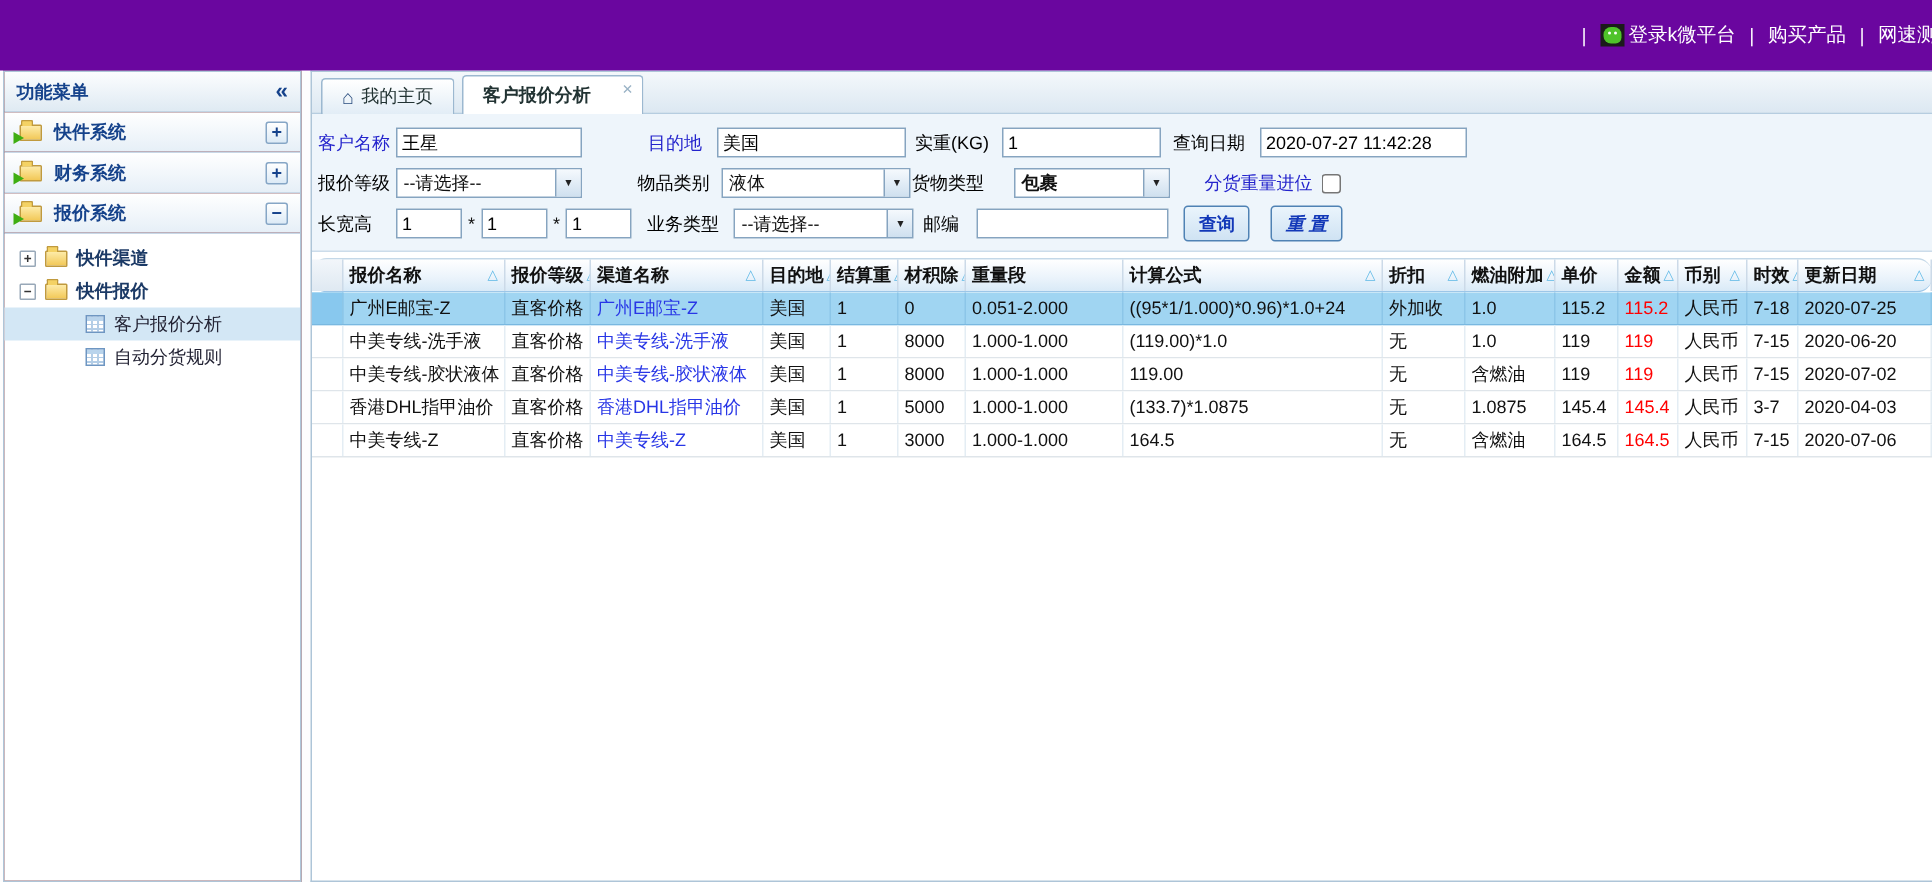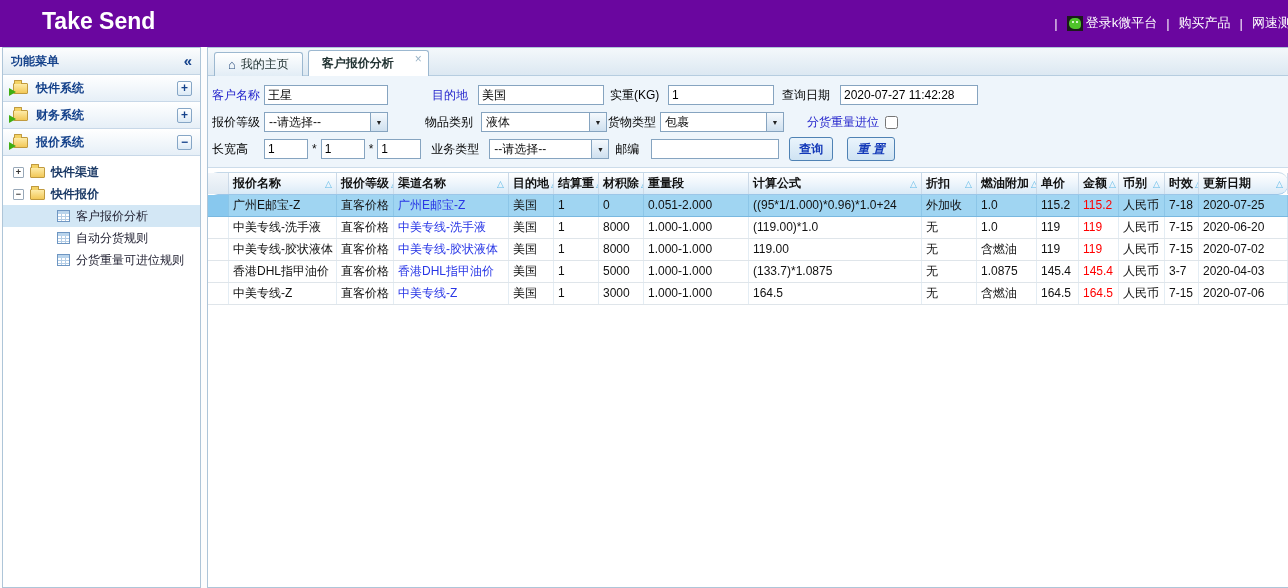--- a/index.html
+++ b/index.html
@@ -95,21 +95,20 @@
   .link{color:#2836e6;}
   .tr.selected{background:#a0d5f2;border-bottom:1px solid #79b8e0;}
   .tr.selected .td{border-right-color:#8cc6e8;}
   .tr.selected .selcell{background:#88c8ee;}
   .flexcol{flex:1 1 auto !important;}
 </style>
 </head>
 <body>
 
 <div class="topbar">
-  <div class="brand">Take Send</div>
   <div class="toplinks">
     <span class="sep">|</span>
     <a>
       <span class="wx-wrap">
           <span class="wx"></span>
         </span>
       <span>登录k微平台</span>
     </a>
     <span class="sep">|</span>
     <a>
@@ -164,24 +163,20 @@
         <span>快件报价</span>
       </div>
       <div class="tleaf selected">
         <span class="grid-icon"></span>
         <span>客户报价分析</span>
       </div>
       <div class="tleaf">
         <span class="grid-icon"></span>
         <span>自动分货规则</span>
       </div>
-      <div class="tleaf">
-        <span class="grid-icon"></span>
-        <span>分货重量可进位规则</span>
-      </div>
     </div>
   </aside>
 
   <div class="gap"></div>
 
   <section class="main">
 
     <div class="tabbar">
       <div class="tab">
         <span class="home">⌂</span>
@@ -211,21 +206,21 @@
         <div class="sel" style="width:124px;">
           <span class="val">--请选择--</span>
           <span class="dd">▼</span>
         </div>
         <span class="fl" style="width:52px;margin-left:37px;">物品类别</span>
         <div class="sel" style="width:126px;margin-left:4px;">
           <span class="val">液体</span>
           <span class="dd">▼</span>
         </div>
         <span class="fl" style="width:52px;margin-left:1px;">货物类型</span>
-        <div class="sel" style="width:124px;margin-left:0;">
+        <div class="sel" style="width:104px;margin-left:16px;font-weight:bold;">
           <span class="val">包裹</span>
           <span class="dd">▼</span>
         </div>
         <span class="fl blue" style="margin-left:23px;">分货重量进位</span>
         <input type="checkbox" class="chk" style="">
       </div>
 
       <div class="frow">
         <span class="fl" style="width:52px;">长宽高</span>
         <input class="ti" style="width: 44px;" value="1">

